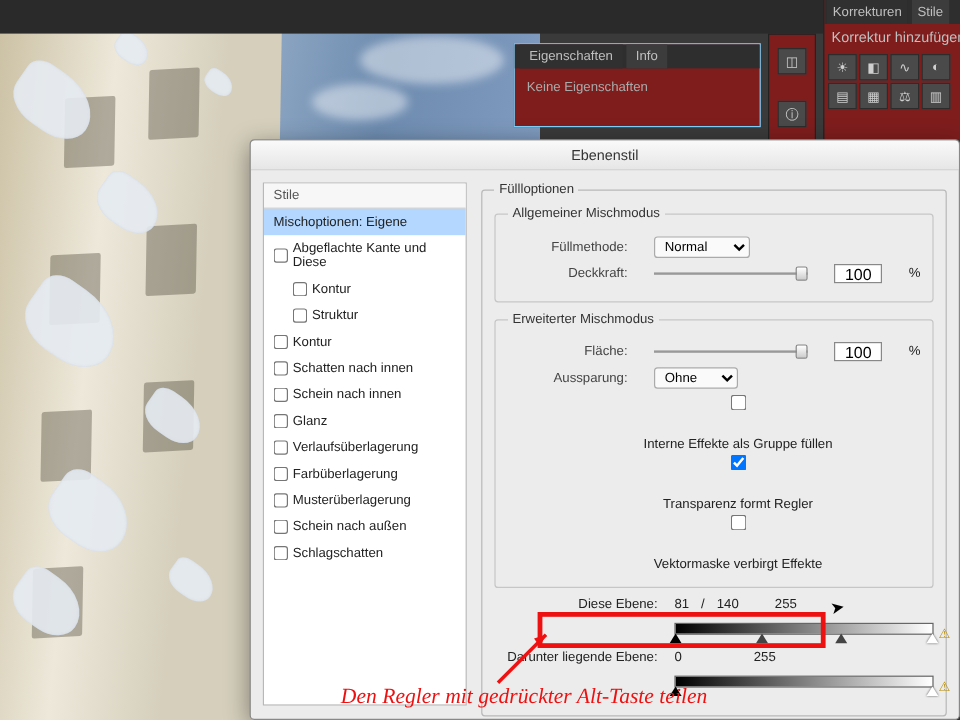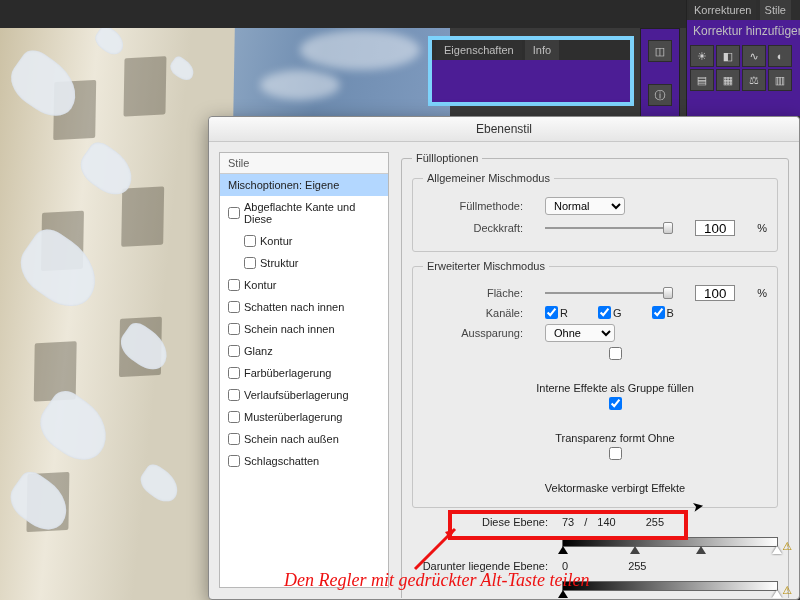--- a/index.html
+++ b/index.html
@@ -13,21 +13,21 @@
   }
   .building { position: absolute; left: -30px; top: 20px; width: 260px; height: 600px;
     background: linear-gradient(95deg, #c4b898 0%, #ede8da 40%, #d5cfbc 70%);
     transform: rotate(-3deg) skewX(-4deg);
   }
   .window { position: absolute; width: 42px; height: 58px; background: rgba(60,55,40,0.35); border-radius: 2px; }
   .cloud { position: absolute; background: rgba(255,255,255,0.45); border-radius: 50%; filter: blur(4px); }
   .ice { position: absolute; background: rgba(230,235,242,0.9); transform: rotate(35deg); border-radius: 30% 70% 50% 50%; box-shadow: 0 0 2px rgba(200,210,225,0.8) inset; }
 
   
-  .dark-panel { position: absolute; background: #4c1d95; color: #bfbfbf; font-size: 11px; }
+  .dark-panel { position: absolute; background: #7f1d1d; color: #bfbfbf; font-size: 11px; }
   .dark-icon { width: 24px; height: 22px; background: #4a4a4a; display: inline-flex; align-items: center; justify-content: center; color: #cfcfcf; margin: 1px; border: 1px solid #2c2c2c; }
   .dark-tab { display: inline-block; padding: 4px 8px; background: #3c3c3c; }
   .dark-tab.active { background: #303030; }
 
   
   .dialog {
     position: absolute; left: 208px; top: 116px; width: 592px; height: 484px;
     background: #ececec; border: 1px solid #888; border-radius: 4px;
     box-shadow: 0 5px 20px rgba(0,0,0,0.4);
     font-size: 11px; color: #222;
@@ -99,25 +99,26 @@
   <div class="ice" style="left:120px; top:330px; width:50px; height:35px"></div>
   <div class="ice" style="left:40px; top:400px; width:70px; height:55px"></div>
   <div class="ice" style="left:10px; top:480px; width:60px; height:45px"></div>
   <div class="ice" style="left:140px; top:470px; width:40px; height:28px"></div>
   <div class="ice" style="left:95px; top:30px; width:30px; height:22px"></div>
   <div class="ice" style="left:170px; top:60px; width:25px; height:18px"></div>
 </div>
 
 <div class="dark-panel" style="left:0; top:0; width:800px; height:28px; background:#2a2a2a"></div>
 
-<div class="dark-panel" style="left:428px; top:36px; width:206px; height:70px; border:4px solid #7dd3fc">
+<div class="dark-panel" style="left:428px; top:36px; width:206px; height:70px; border:1px solid #7dd3fc">
   <div style="background:#2e2e2e; padding:0 4px;">
     <span class="dark-tab active">Eigenschaften</span>
     <span class="dark-tab">Info</span>
   </div>
+  <div style="padding:10px; color:#aaa">Keine Eigenschaften</div>
 </div>
 
 <div class="dark-panel" style="left:640px; top:28px; width:40px; height:90px; border:1px solid #222; display:flex; flex-direction:column; align-items:center; justify-content:space-around">
   <div class="dark-icon">◫</div>
   <div class="dark-icon">ⓘ</div>
 </div>
 
 <div class="dark-panel" style="left:686px; top:0; width:114px; height:116px; border-left:1px solid #222">
   <div style="background:#2e2e2e; padding:0 2px; white-space:nowrap; overflow:hidden">
     <span class="dark-tab active" style="padding:4px 5px">Korrekturen</span>
@@ -169,25 +170,25 @@
           <div class="item">
             <input type="checkbox" style="">
             <span>Schein nach innen</span>
           </div>
           <div class="item">
             <input type="checkbox" style="">
             <span>Glanz</span>
           </div>
           <div class="item">
             <input type="checkbox" style="">
+            <span>Verlaufsüberlagerung</span>
+          </div>
+          <div class="item">
+            <input type="checkbox" style="">
             <span>Farbüberlagerung</span>
-          </div>
-          <div class="item">
-            <input type="checkbox" style="">
-            <span>Verlaufsüberlagerung</span>
           </div>
           <div class="item">
             <input type="checkbox" style="">
             <span>Musterüberlagerung</span>
           </div>
           <div class="item">
             <input type="checkbox" style="">
             <span>Schein nach außen</span>
           </div>
           <div class="item">
@@ -225,61 +226,46 @@
           <div class="row">
             <label class="k">Fläche:</label>
             <div class="slider">
                 <div class="track"></div>
                 <div class="thumb" style="right:0"></div>
               </div>
             <input class="numbox" value="100" style="">
             <span>%</span>
           </div>
           <div class="row">
-            <label class="k">Kanäle:</label>
-            <span class="chan">
-                <input type="checkbox" checked="" class="chk" style="">
-                <span>R</span>
-              </span>
-            <span class="chan">
-                <input type="checkbox" checked="" class="chk" style="">
-                <span>G</span>
-              </span>
-            <span class="chan">
-                <input type="checkbox" checked="" class="chk" style="">
-                <span>B</span>
-              </span>
-          </div>
-          <div class="row">
             <label class="k">Aussparung:</label>
             <select style="width:70px">
               <option>Ohne</option>
             </select>
           </div>
           <div class="checks-col" id="adv-checks">
               <div class="row">
                 <input type="checkbox" class="chk" style="">
                 <span>Interne Effekte als Gruppe füllen</span>
               </div>
               <div class="row">
                 <input type="checkbox" class="chk" checked="" style="">
-                <span>Transparenz formt Ohne</span>
+                <span>Transparenz formt Regler</span>
               </div>
               <div class="row">
                 <input type="checkbox" class="chk" style="">
                 <span>Vektormaske verbirgt Effekte</span>
               </div>
             </div>
         </fieldset>
 
         <div class="blendif">
 
           <div class="bi-row">
             <div class="cap">Diese Ebene:</div>
-            <span>73</span>
+            <span>81</span>
             <span>/</span>
             <span>140</span>
             <span style="margin-left:20px">255</span>
           </div>
           <div class="bi-row">
             <div class="cap"></div>
             <div class="gradient">
               <div class="bar grad1"></div>
               <div class="tri black" style="left:-4px"></div>
               <div class="tri half-b" style="left:68px"></div>

